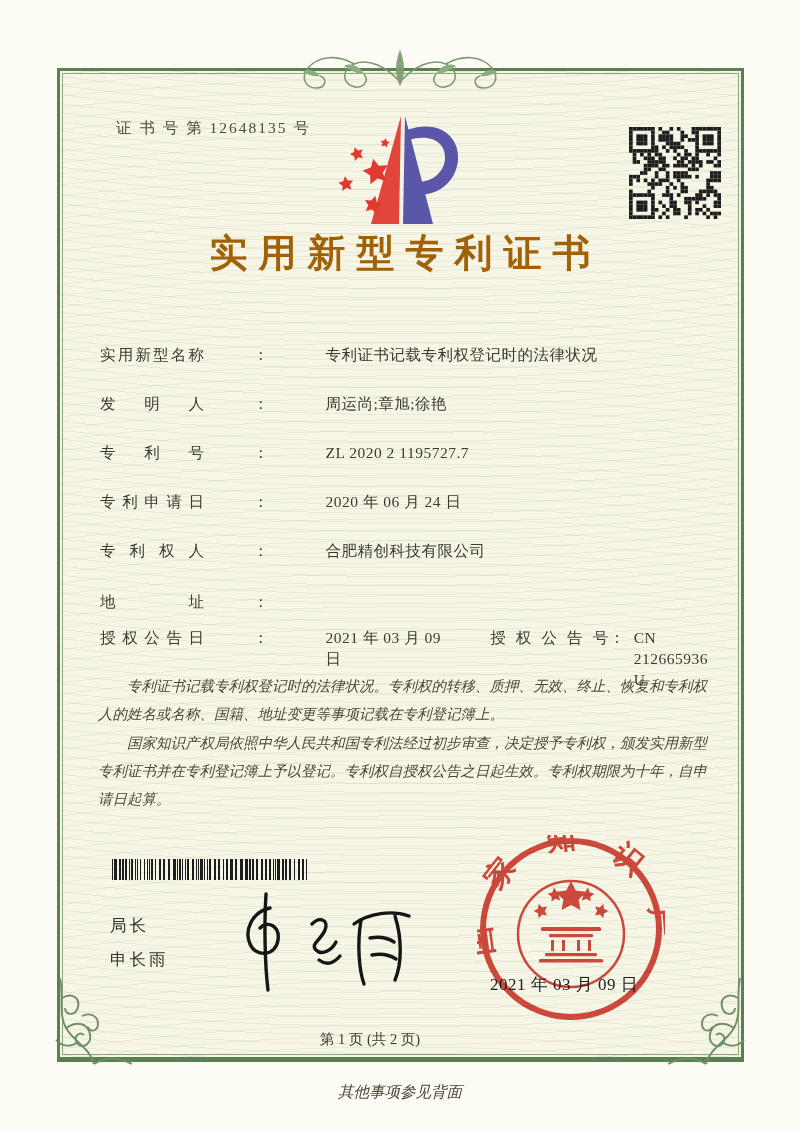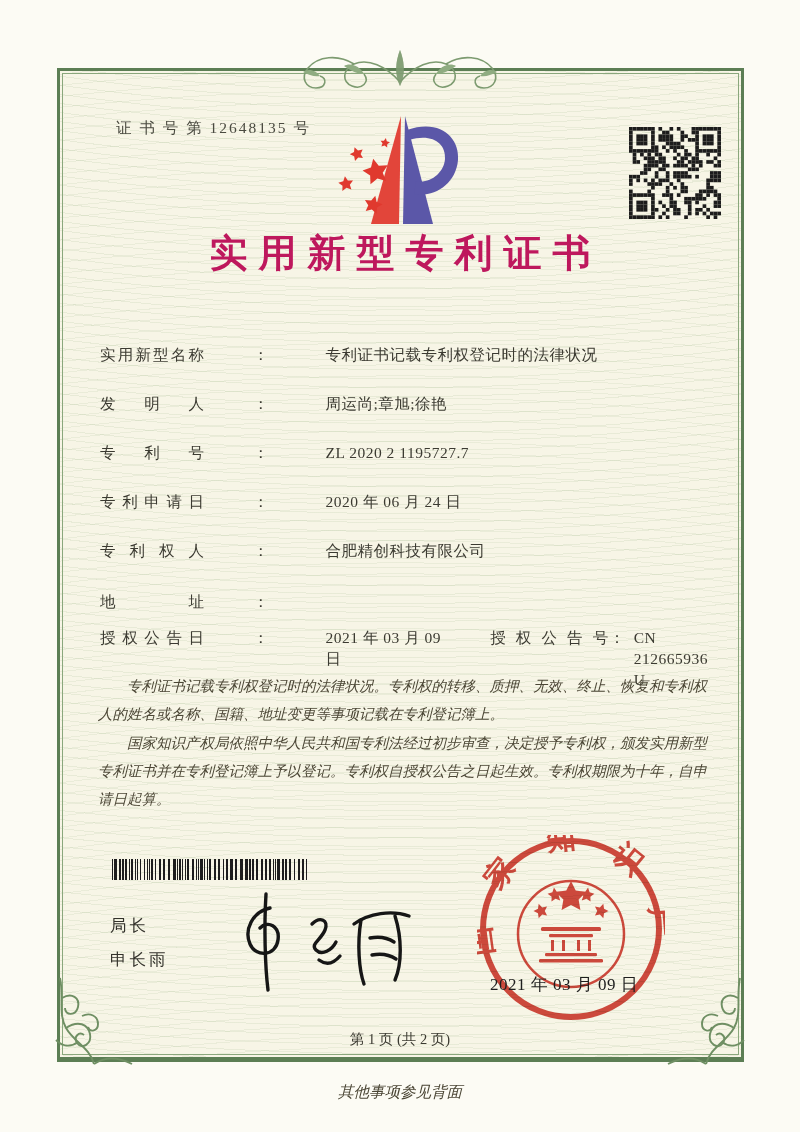--- a/index.html
+++ b/index.html
@@ -11,41 +11,41 @@
          border:3px solid #5c7e54;border-bottom-width:5px;background:#f7f5e6;
          background-image:
            repeating-radial-gradient(circle at 50% -250%, rgba(140,170,120,.14) 0 1px, transparent 1px 9px),
            repeating-radial-gradient(circle at 50% 340%, rgba(140,170,120,.12) 0 1px, transparent 1px 11px);
          box-sizing:border-box;}
   .frame::after{content:"";position:absolute;inset:2px;border:1px solid #8aa77c;}
   .orn{position:absolute;z-index:3;}
   
   .certno{position:absolute;left:88px;top:118px;font-size:15.5px;letter-spacing:2px;color:#4a4a40;z-index:4;margin-left:28px;}
   .title{position:absolute;left:0;top:228px;width:800px;text-align:center;font-size:38px;
-         font-weight:bold;letter-spacing:11px;padding-left:11px;box-sizing:border-box;color:#be185d;z-index:4;}
+         font-weight:bold;letter-spacing:11px;padding-left:11px;box-sizing:border-box;color:#a16207;z-index:4;}
   .fields{position:absolute;left:100px;top:344px;width:614px;font-size:15.5px;color:#3b3a31;z-index:4;}
   .frow{display:flex;align-items:flex-start;margin-bottom:28px;line-height:21px;gap:48px;}
   .flabel{width:104px;flex:0 0 104px;text-align:justify;text-align-last:justify;}
   .fcolon{margin:0 9px 0 1px;}
   .fvalue{letter-spacing:.5px;}
   .frow.addr{margin-bottom:13px;line-height:25px;}
   .frow.addr .fvalue{max-width:436px;}
   .pair2{display:flex;}
   .flabel2{width:118px;flex:0 0 118px;text-align:justify;text-align-last:justify;}
   .paras{position:absolute;left:98px;top:672px;width:612px;z-index:4;
          font-style:italic;font-size:14.5px;line-height:1.95;color:#4b4635;}
   .paras p{margin:0;text-indent:2em;}
   .barcode{position:absolute;left:112px;top:859px;width:200px;height:21px;display:flex;align-items:stretch;z-index:4;}
   .barcode span{background:#1d1d1d;height:100%;}
   .sigtitle{position:absolute;left:110px;top:915px;font-size:16.5px;letter-spacing:3px;color:#33322b;z-index:4;}
   .signame{position:absolute;left:110px;top:949px;font-size:16.5px;letter-spacing:3px;color:#33322b;z-index:4;}
   .sigsvg{position:absolute;left:224px;top:886px;z-index:4;}
   .seal{position:absolute;left:477px;top:835px;z-index:5;opacity:.9;mix-blend-mode:multiply;}
   .sealdate{position:absolute;left:490px;top:973px;font-size:17px;letter-spacing:.5px;color:#1e1e1e;z-index:6;}
-  .pageinfo{position:absolute;left:0;top:1030px;width:800px;text-align:center;font-size:14.5px;color:#3b3a31;z-index:4;}
+  .pageinfo{position:absolute;left:0;top:1030px;width:740px;text-align:center;font-size:14.5px;color:#3b3a31;z-index:4;}
   .backnote{position:absolute;left:0;top:1082px;width:800px;text-align:center;font-size:15.5px;
             font-style:italic;color:#4b4635;z-index:4;}
   .logo{position:absolute;left:332px;top:110px;z-index:4;}
   .qr{position:absolute;left:629px;top:127px;z-index:4;}
 </style>
 </head>
 <body>
 
 <div class="sheet">
 

